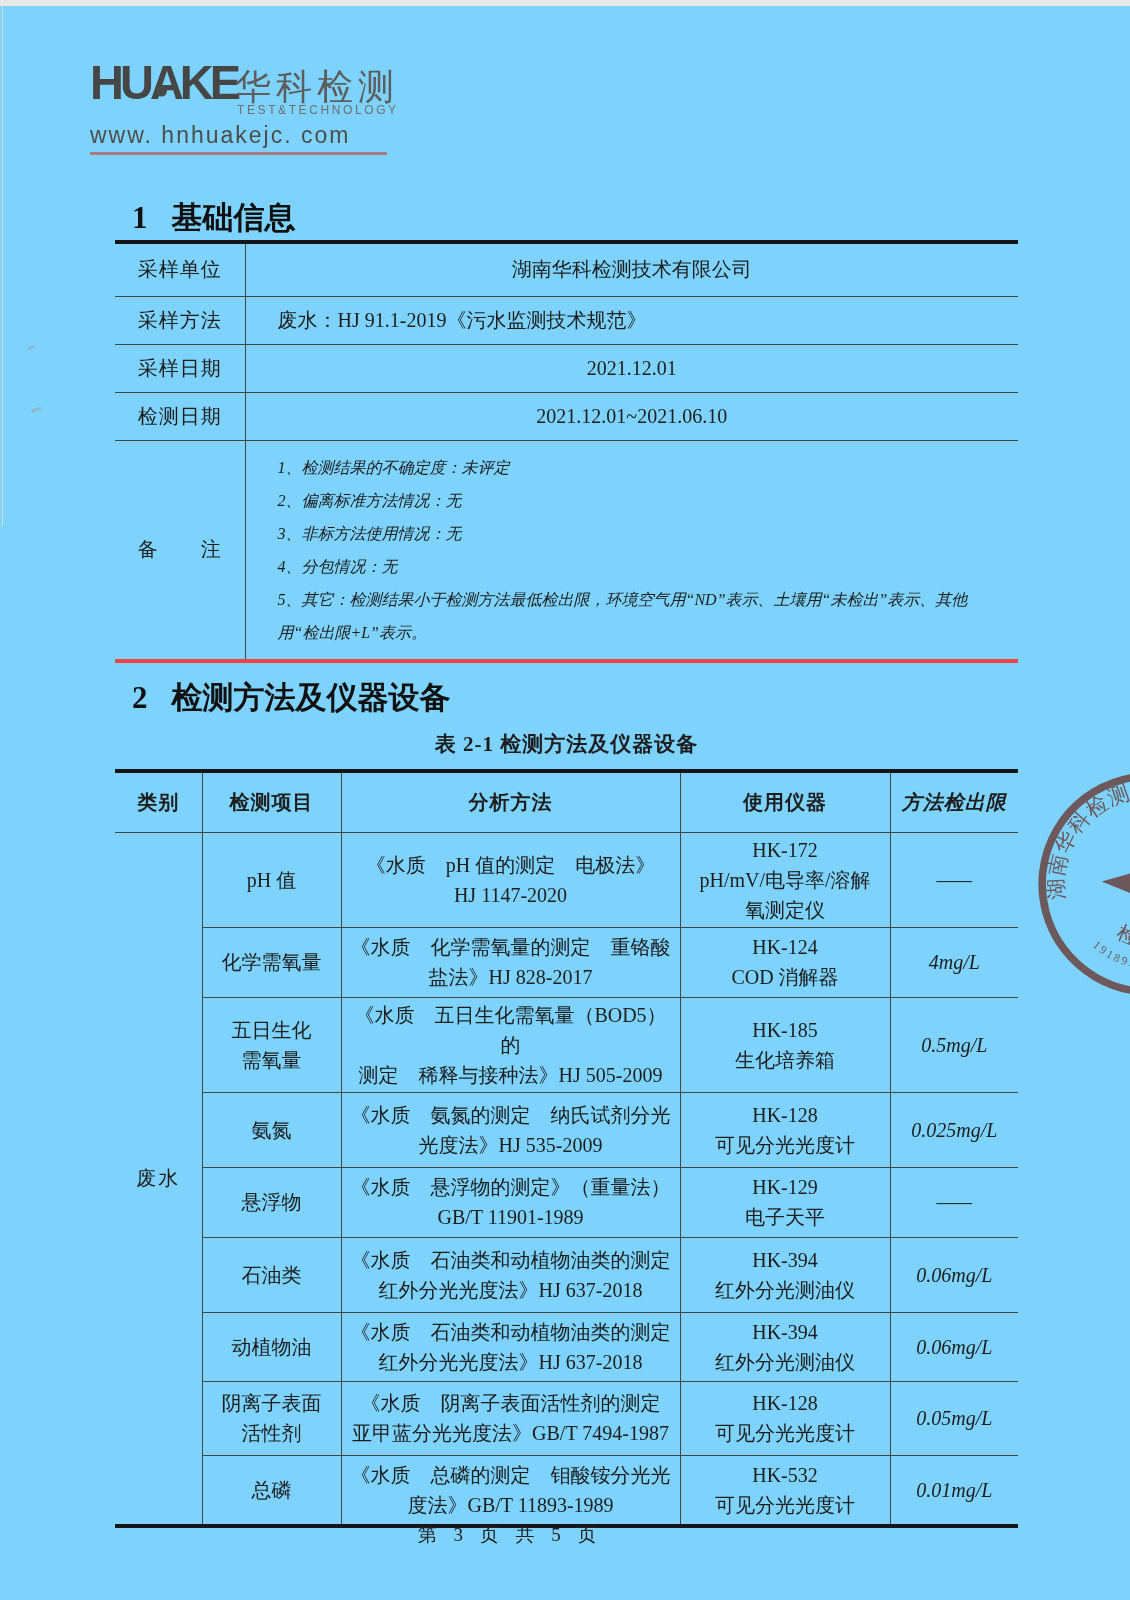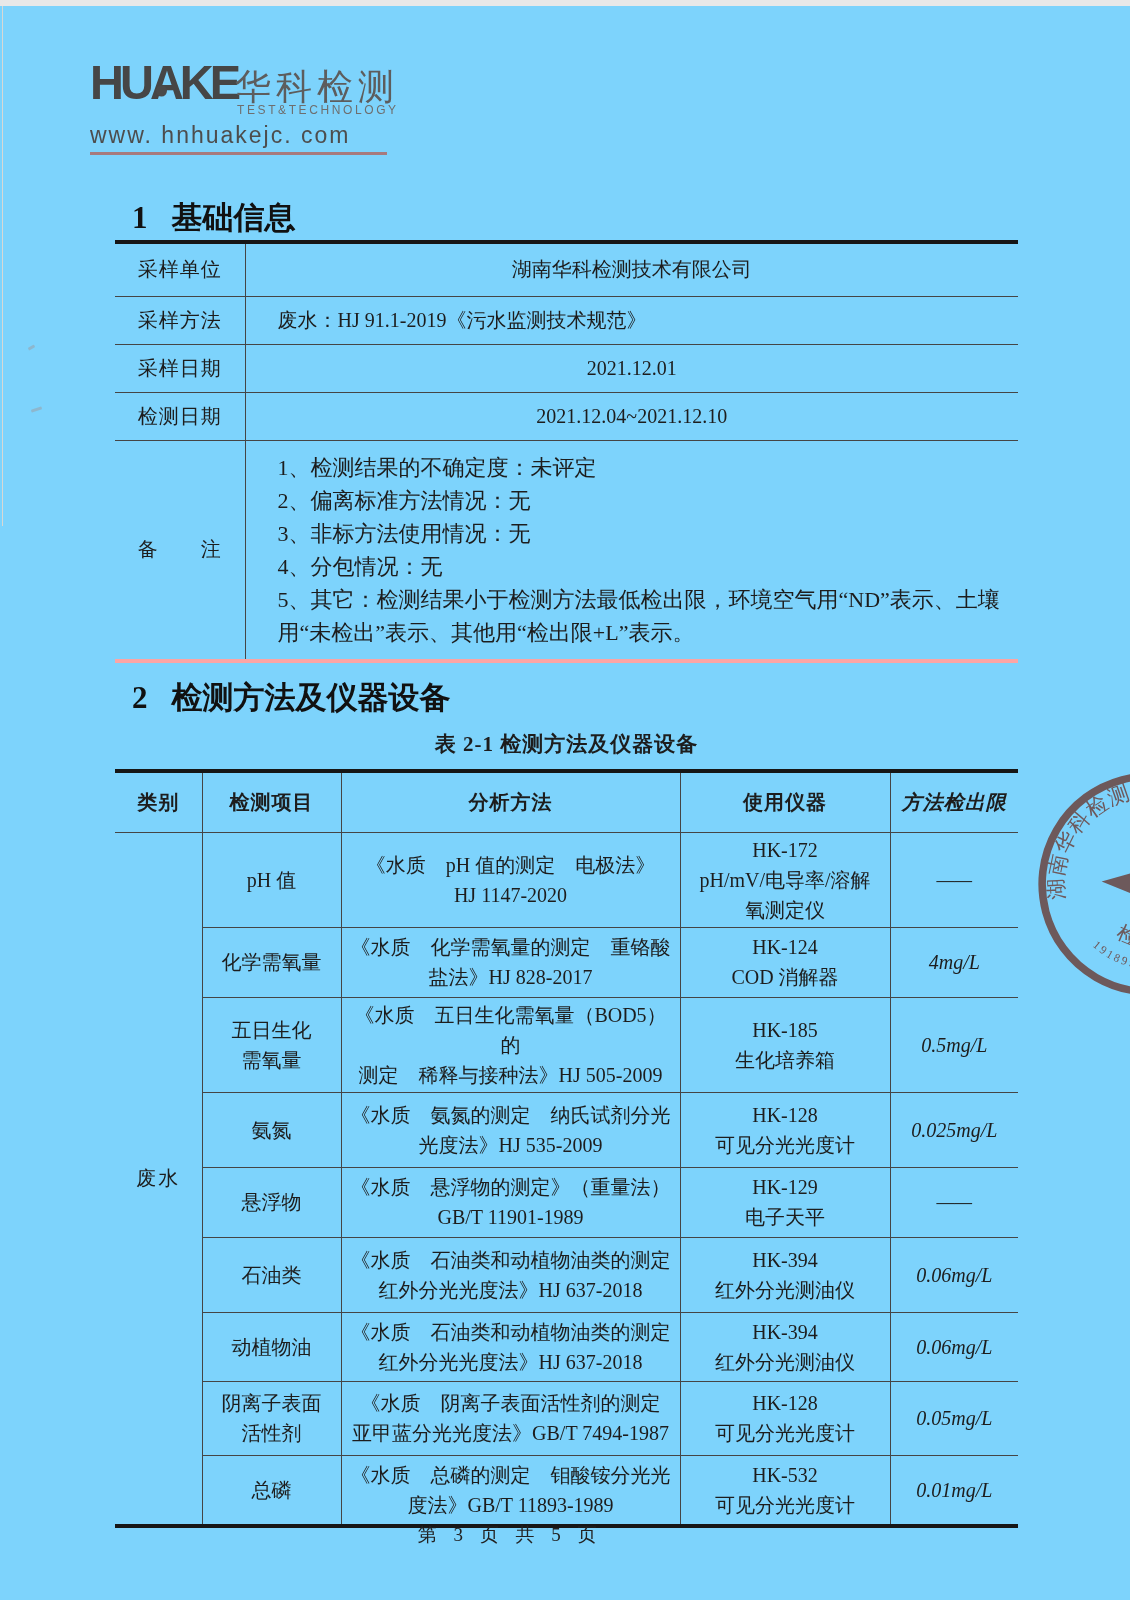--- a/index.html
+++ b/index.html
@@ -41,29 +41,29 @@
   .sec-heading { position:absolute; left:132px; font-size:31px; font-weight:bold; color:#111; }
   .sec-heading .num { display:inline-block; margin-right:24px; }
   .sec1 { top:191px; }
   .sec2 { top:671px; }
   .tbl-caption { position:absolute; left:115px; top:724px; width:903px; text-align:center;
     font-size:21px; font-weight:bold; letter-spacing:1px; }
 
   
   table { border-collapse:collapse; table-layout:fixed; }
   .t1 { position:absolute; left:115px; top:234px; width:903px;
-        border-top:4px solid #161616; border-bottom:4px solid #fca5a5; }
+        border-top:4px solid #161616; border-bottom:4px solid #ef4444; }
   .t1 td { border-bottom:1px solid #454545; font-size:20px; vertical-align:middle; }
   .t1 tr:last-child td { border-bottom:none; }
   .t1 .lab { width:130px; text-align:center; border-right:1px solid #454545; letter-spacing:1px; }
   .t1 .val.center { text-align:center; }
   .t1 .val.left { text-align:left; padding-left:32px; }
   .t1 .h-a{height:54px} .t1 .h-b{height:48px}
   .t1 .remarks-cell { padding:10px 10px 10px 14px; }
-  .t1 .remarks-cell div { line-height:33px; font-size:22px; }
+  .t1 .remarks-cell div { line-height:33px; font-size:16px;font-style:italic; }
 
   
   .t2 { position:absolute; left:115px; top:763px; width:903px;
         border-top:4px solid #161616; border-bottom:4px solid #161616; }
   .t2 th, .t2 td {
     border-right:1px solid #454545; border-bottom:1px solid #454545;
     text-align:center; vertical-align:middle; font-size:20px; line-height:30px;
     white-space:pre-line; padding:2px 4px;
   }
   .t2 th { font-weight:bold; white-space:nowrap; letter-spacing:1px; }
@@ -120,21 +120,21 @@
     <tr class="h-b">
       <td class="lab">采样方法</td>
       <td class="val left">废水：HJ 91.1-2019《污水监测技术规范》</td>
     </tr>
     <tr class="h-b">
       <td class="lab">采样日期</td>
       <td class="val center">2021.12.01</td>
     </tr>
     <tr class="h-b">
       <td class="lab">检测日期</td>
-      <td class="val center">2021.12.04~2021.12.10</td>
+      <td class="val center">2021.12.01~2021.06.10</td>
     </tr>
     <tr>
       <td class="lab">备　　注</td>
       <td class="val left remarks-cell">
         <div>1、检测结果的不确定度：未评定</div>
         <div>2、偏离标准方法情况：无</div>
         <div>3、非标方法使用情况：无</div>
         <div>4、分包情况：无</div>
         <div>5、其它：检测结果小于检测方法最低检出限，环境空气用“ND”表示、土壤用“未检出”表示、其他用“检出限+L”表示。</div>
       </td>

